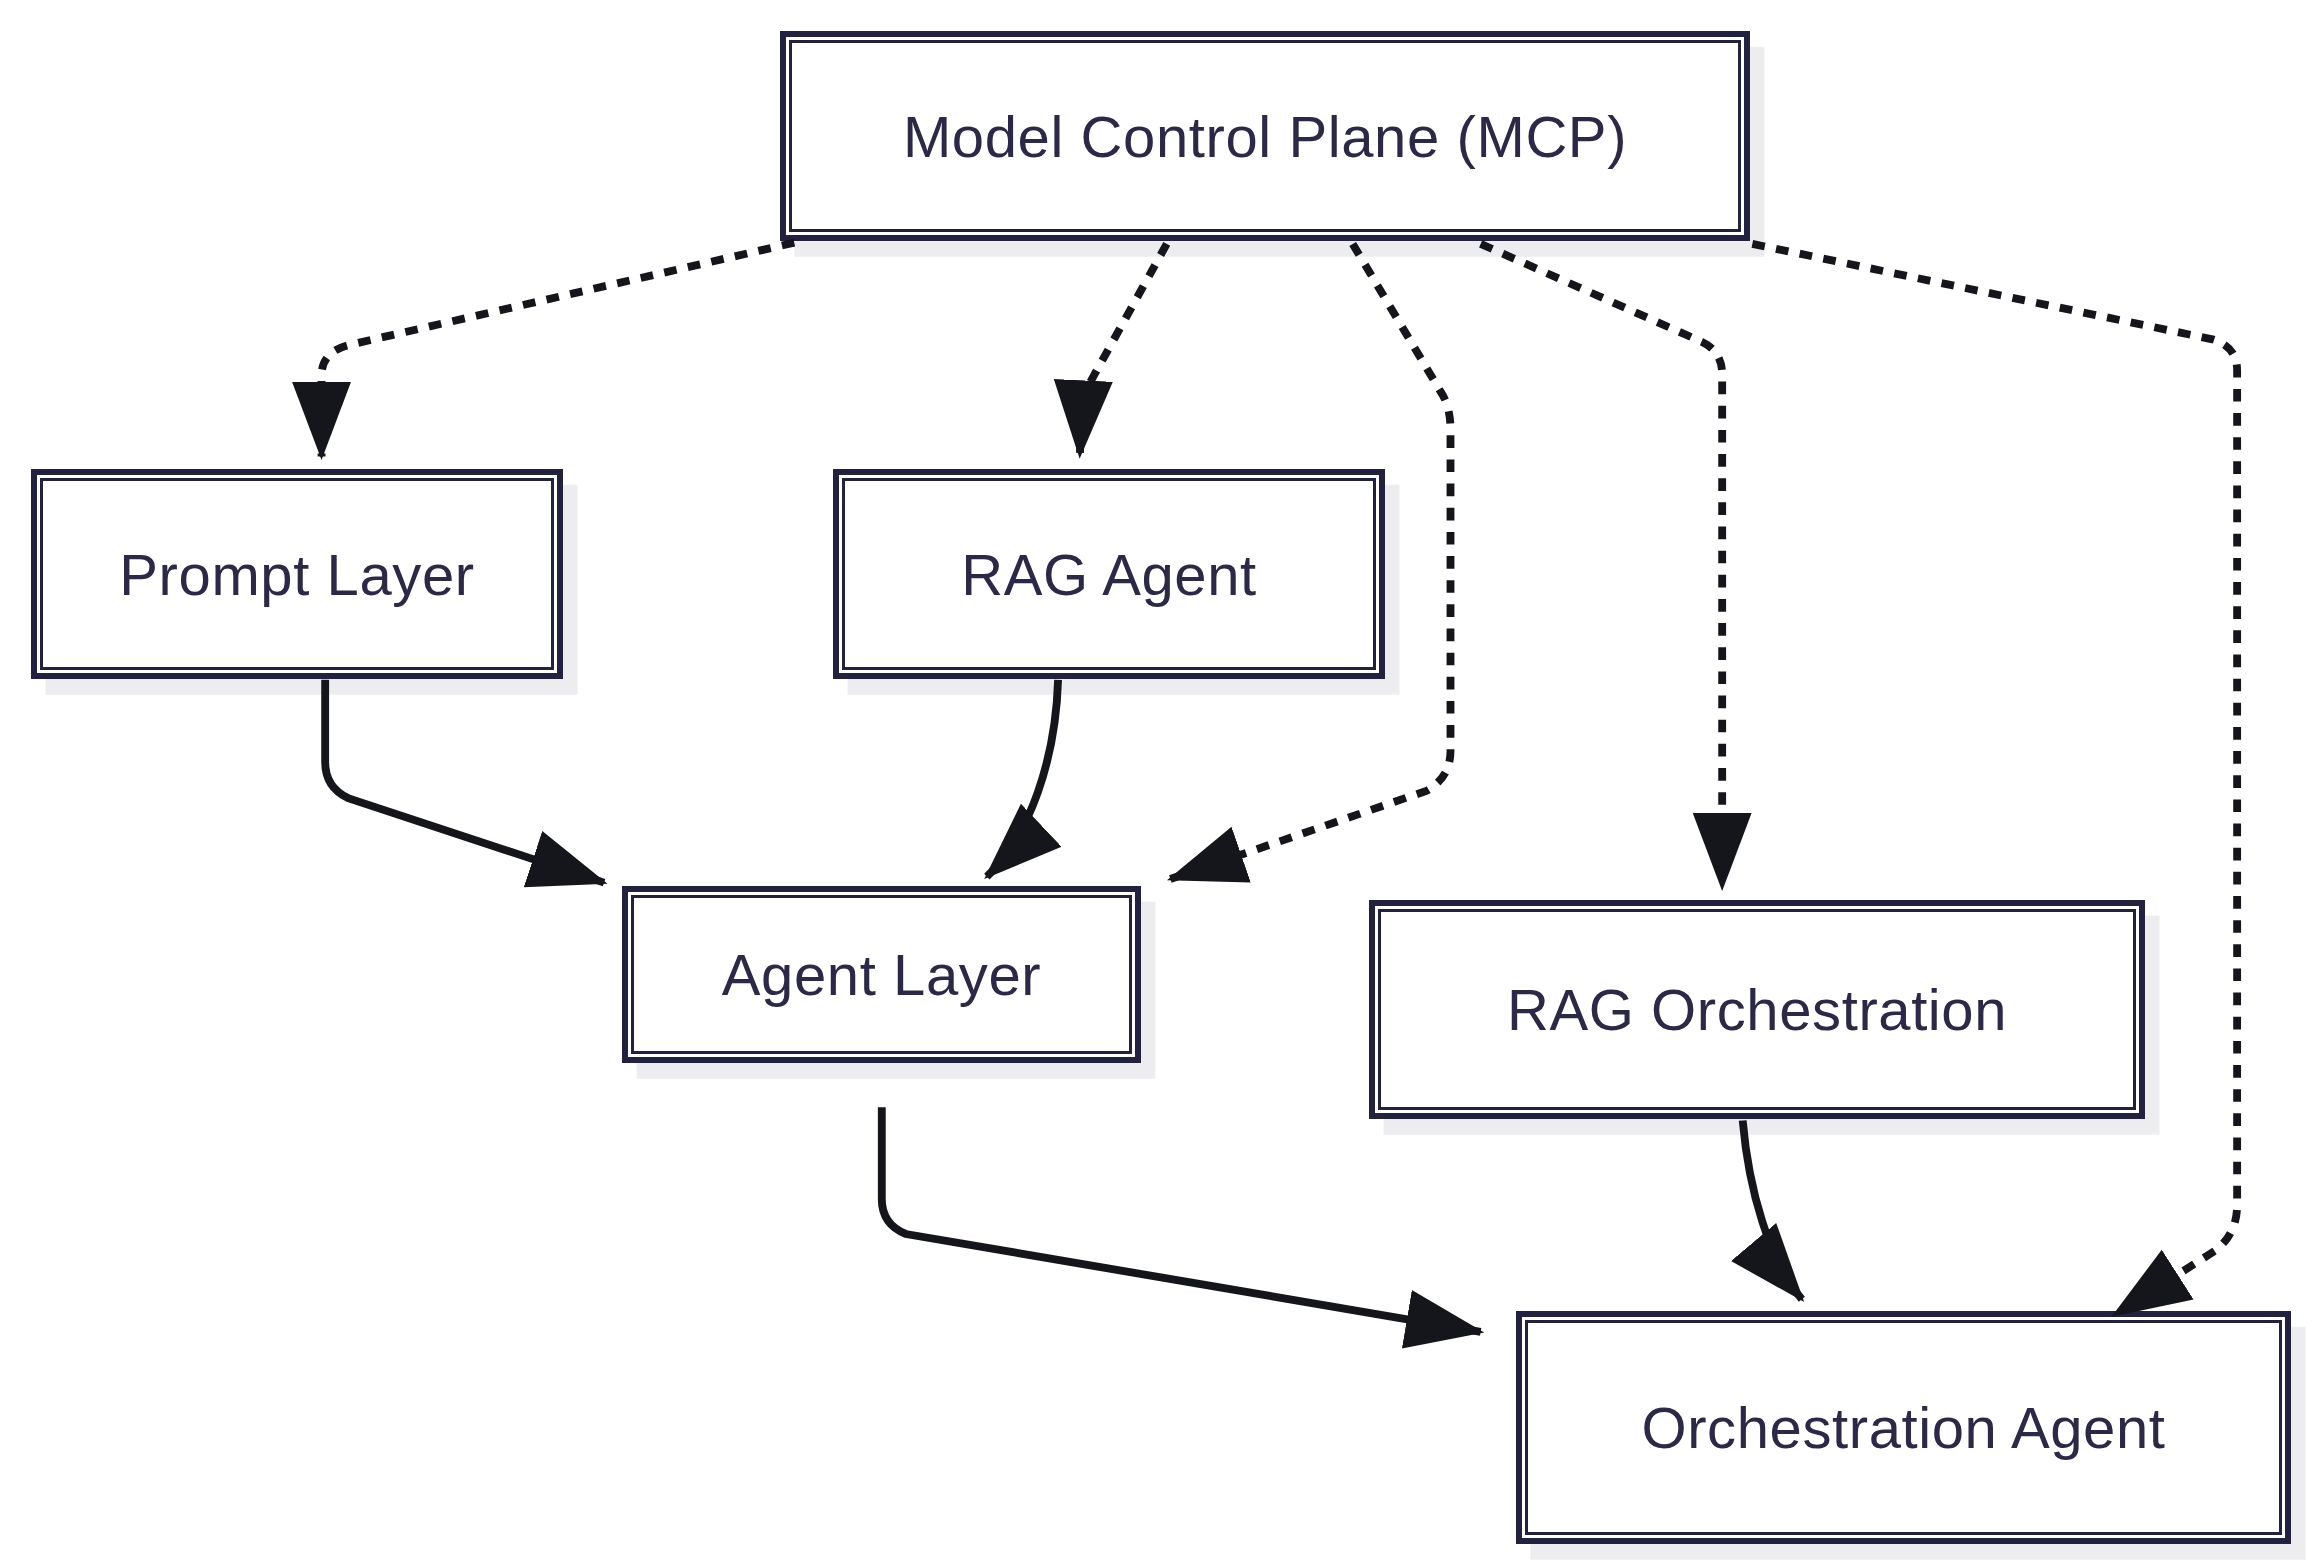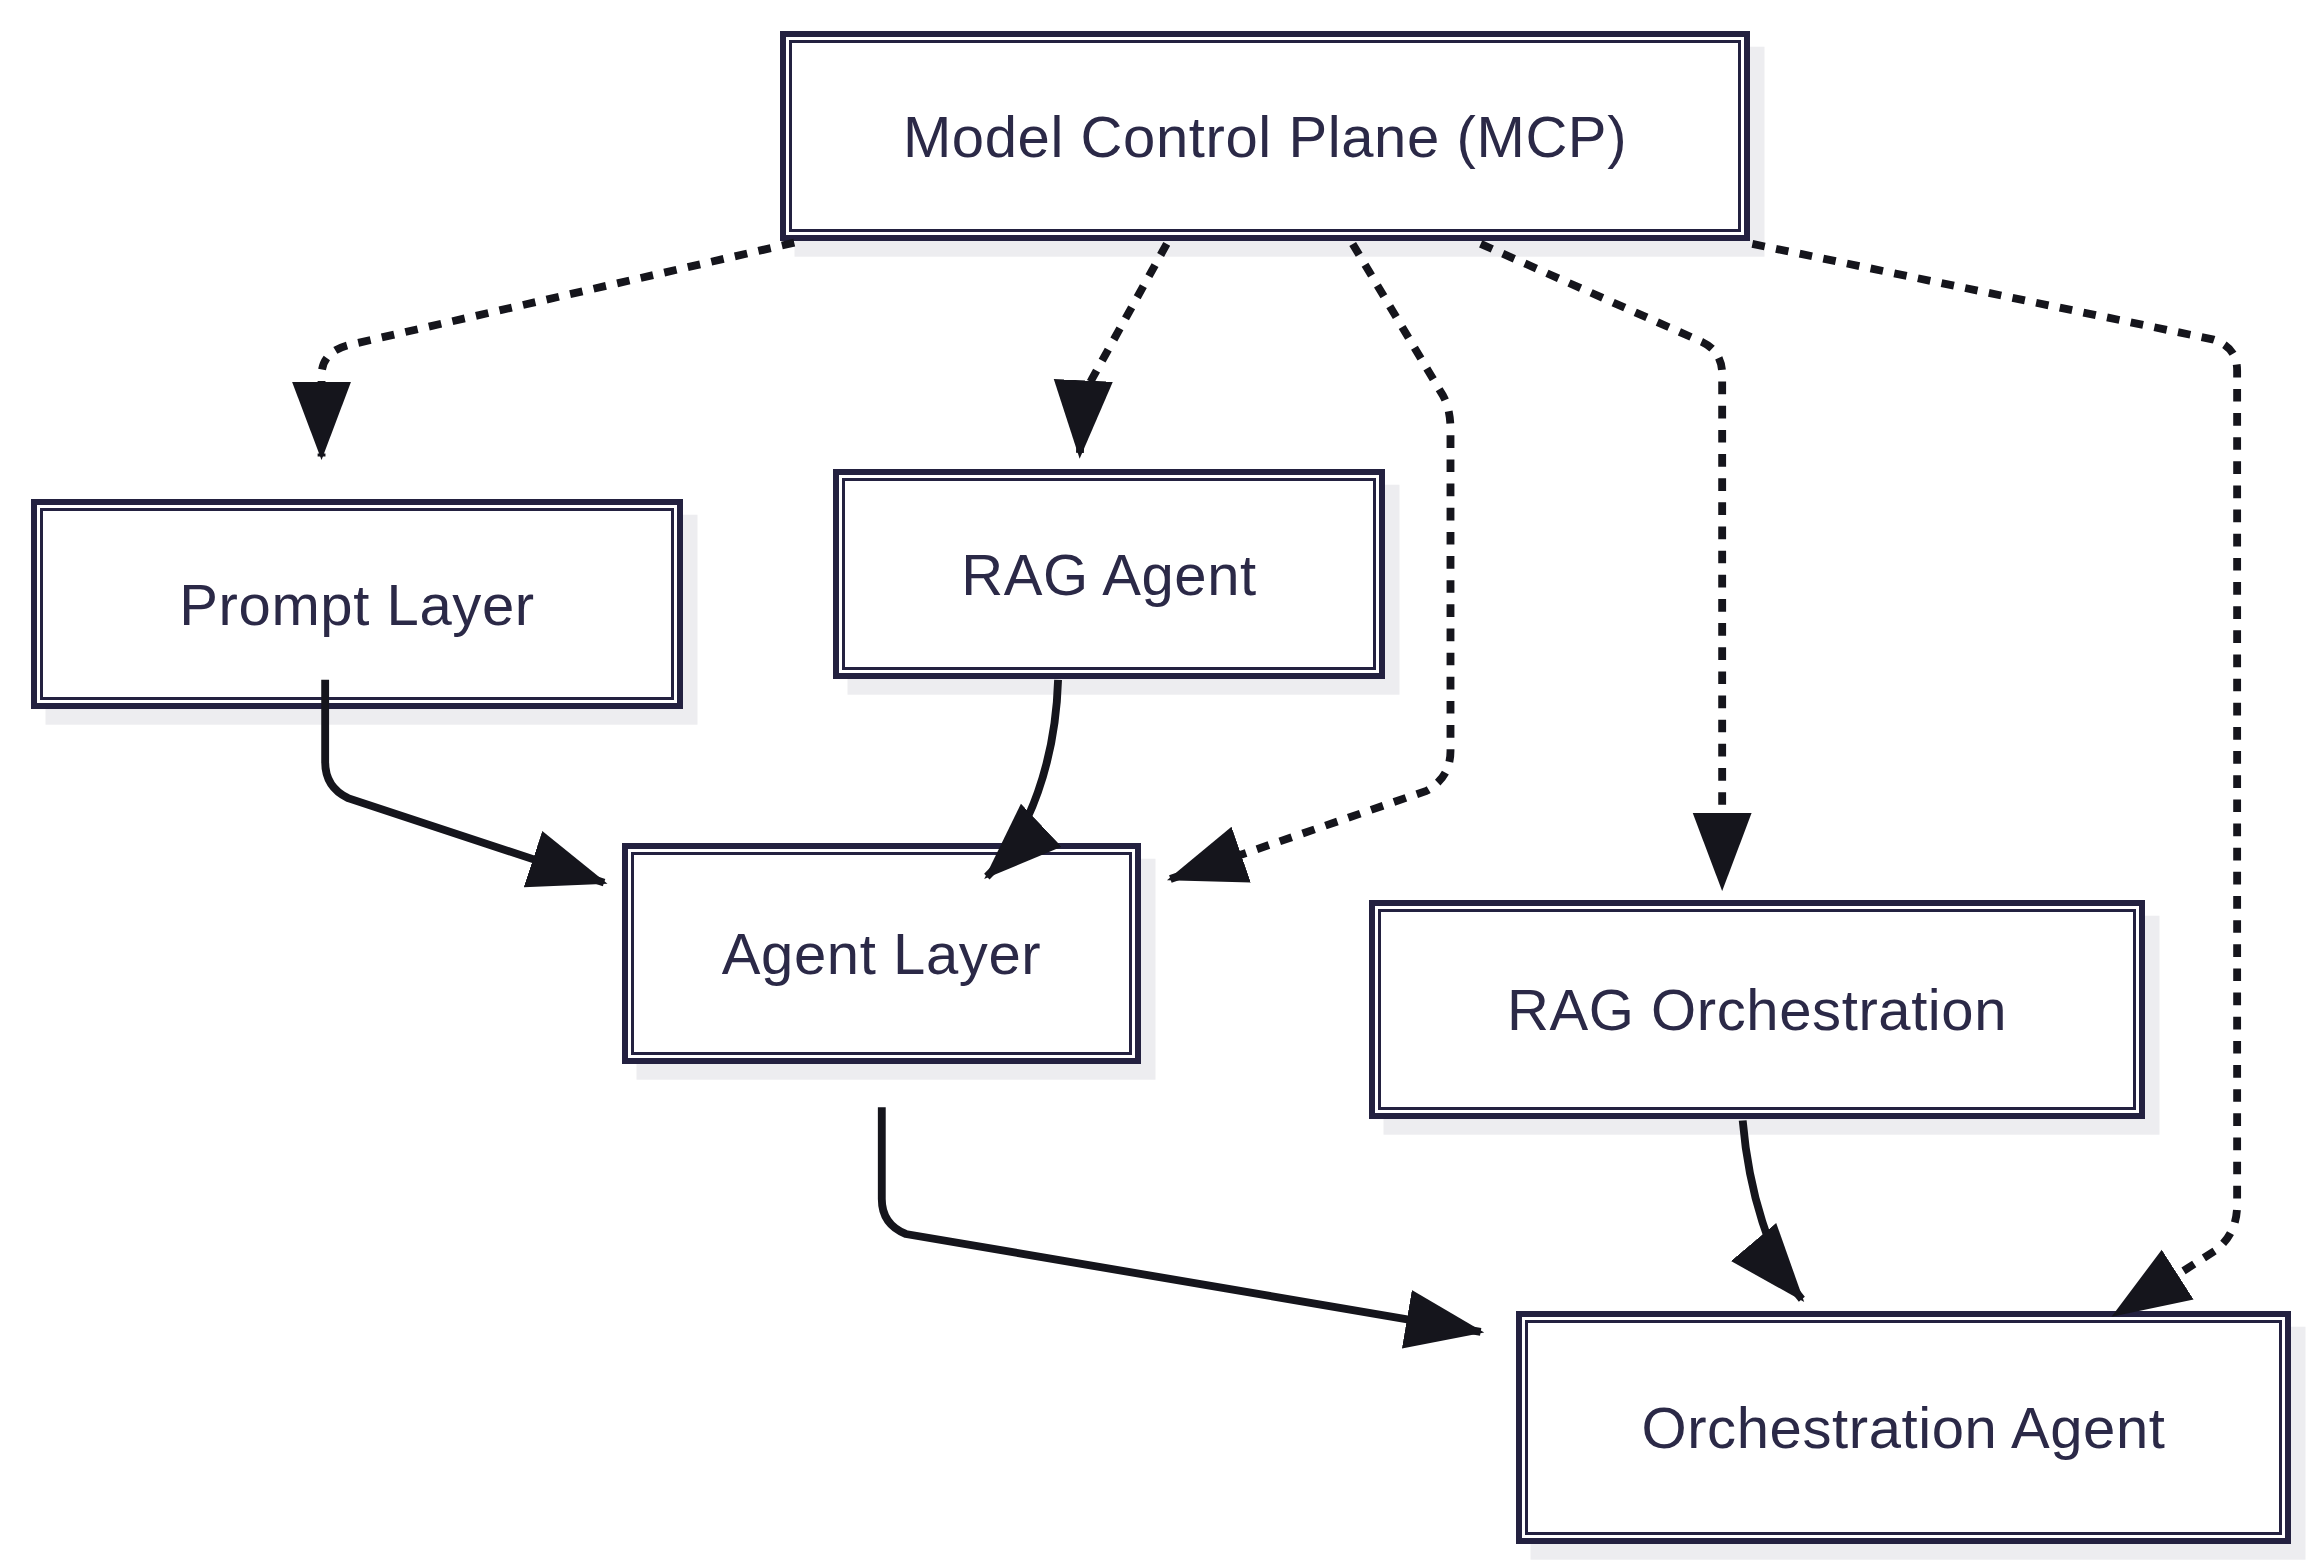--- a/index.html
+++ b/index.html
@@ -32,23 +32,23 @@
     color:var(--text);
     font-size:58px;
     font-weight:500;
     letter-spacing:0.6px;
     white-space:nowrap;
     text-align:center;
     padding:0 18px;
   }
 
   #node-mcp                {left:780px; top:31px;   width:970px; height:210px;}
-  #node-prompt-layer       {left:31px;   top:469px;  width:652px;  height:210px;margin-top:30px;}
+  #node-prompt-layer       {left:31px;   top:469px;  width:532px;  height:210px;}
   #node-rag-agent          {left:833px; top:469px;  width:552px;  height:210px;}
-  #node-agent-layer        {left:622px; top:843px; width:519px;  height:221px;}
+  #node-agent-layer        {left:622px; top:886px; width:519px;  height:177px;}
   #node-rag-orchestration  {left:1369px; top:900px; width:776px; height:219px;}
   #node-orchestration-layer{left:1516px; top:1311px; width:775px; height:233px;}
 
   svg#edges{position:absolute;left:0;top:0;width:2319px;height:1560px;z-index:3;pointer-events:none;}
   .edge{fill:none;stroke:var(--arrow);stroke-width:13px;}
   .edge.dotted{stroke-dasharray:21 19;}
 </style>
 </head>
 <body>
 

